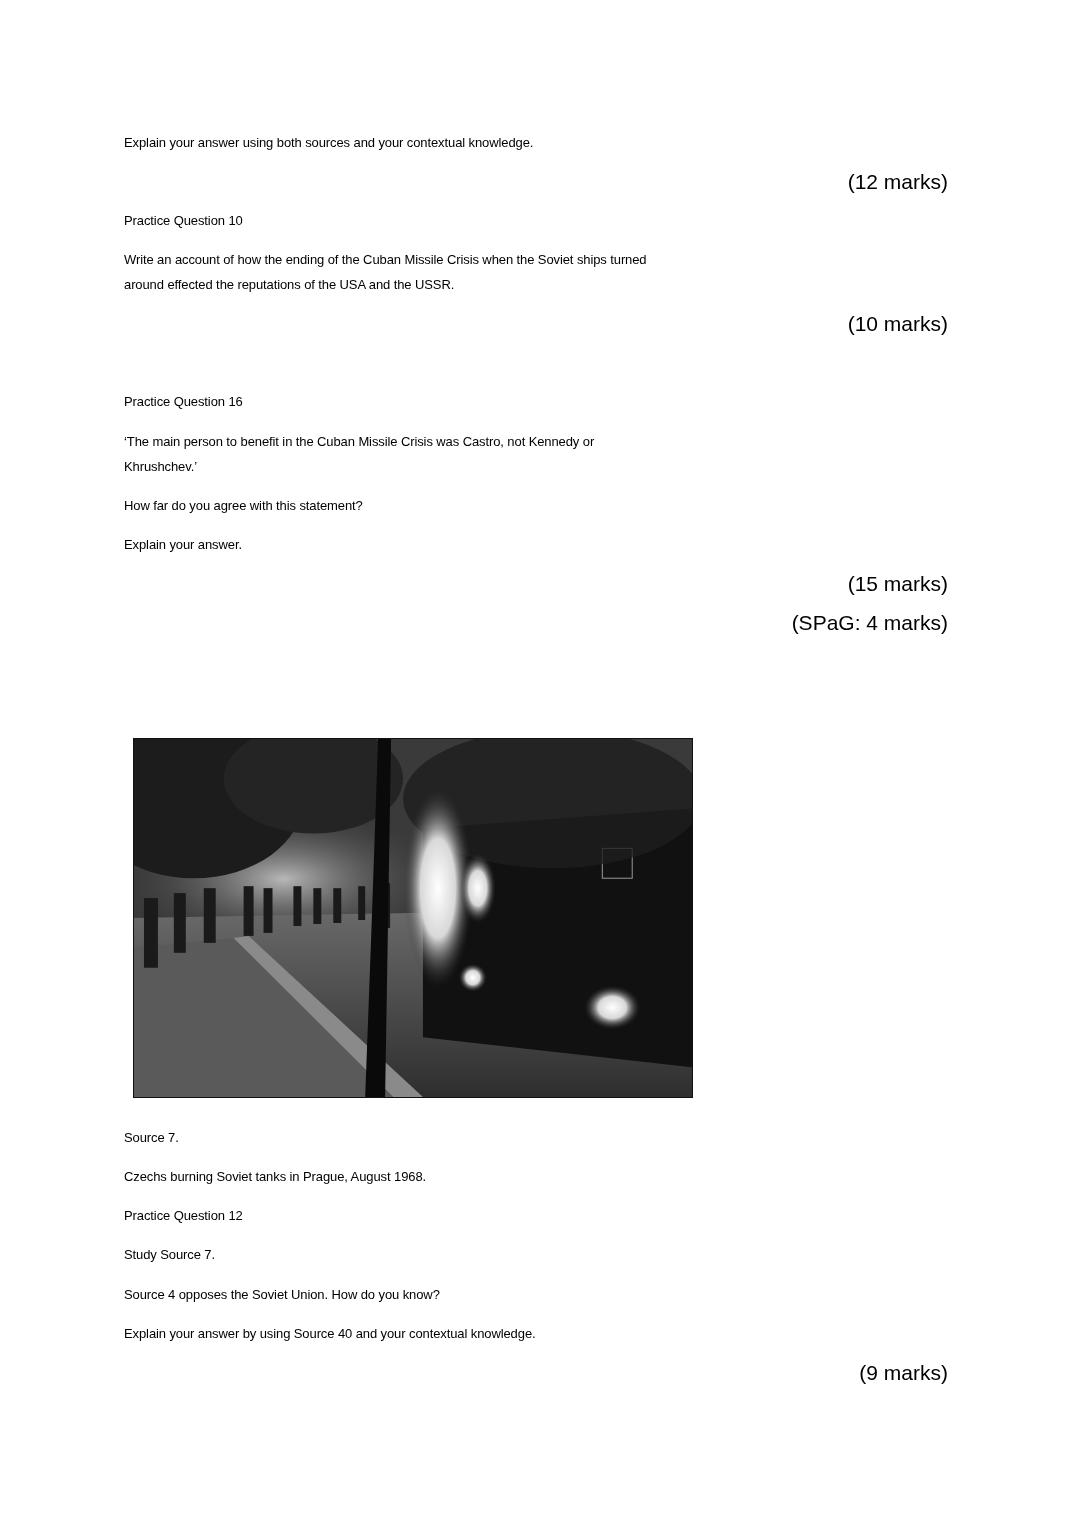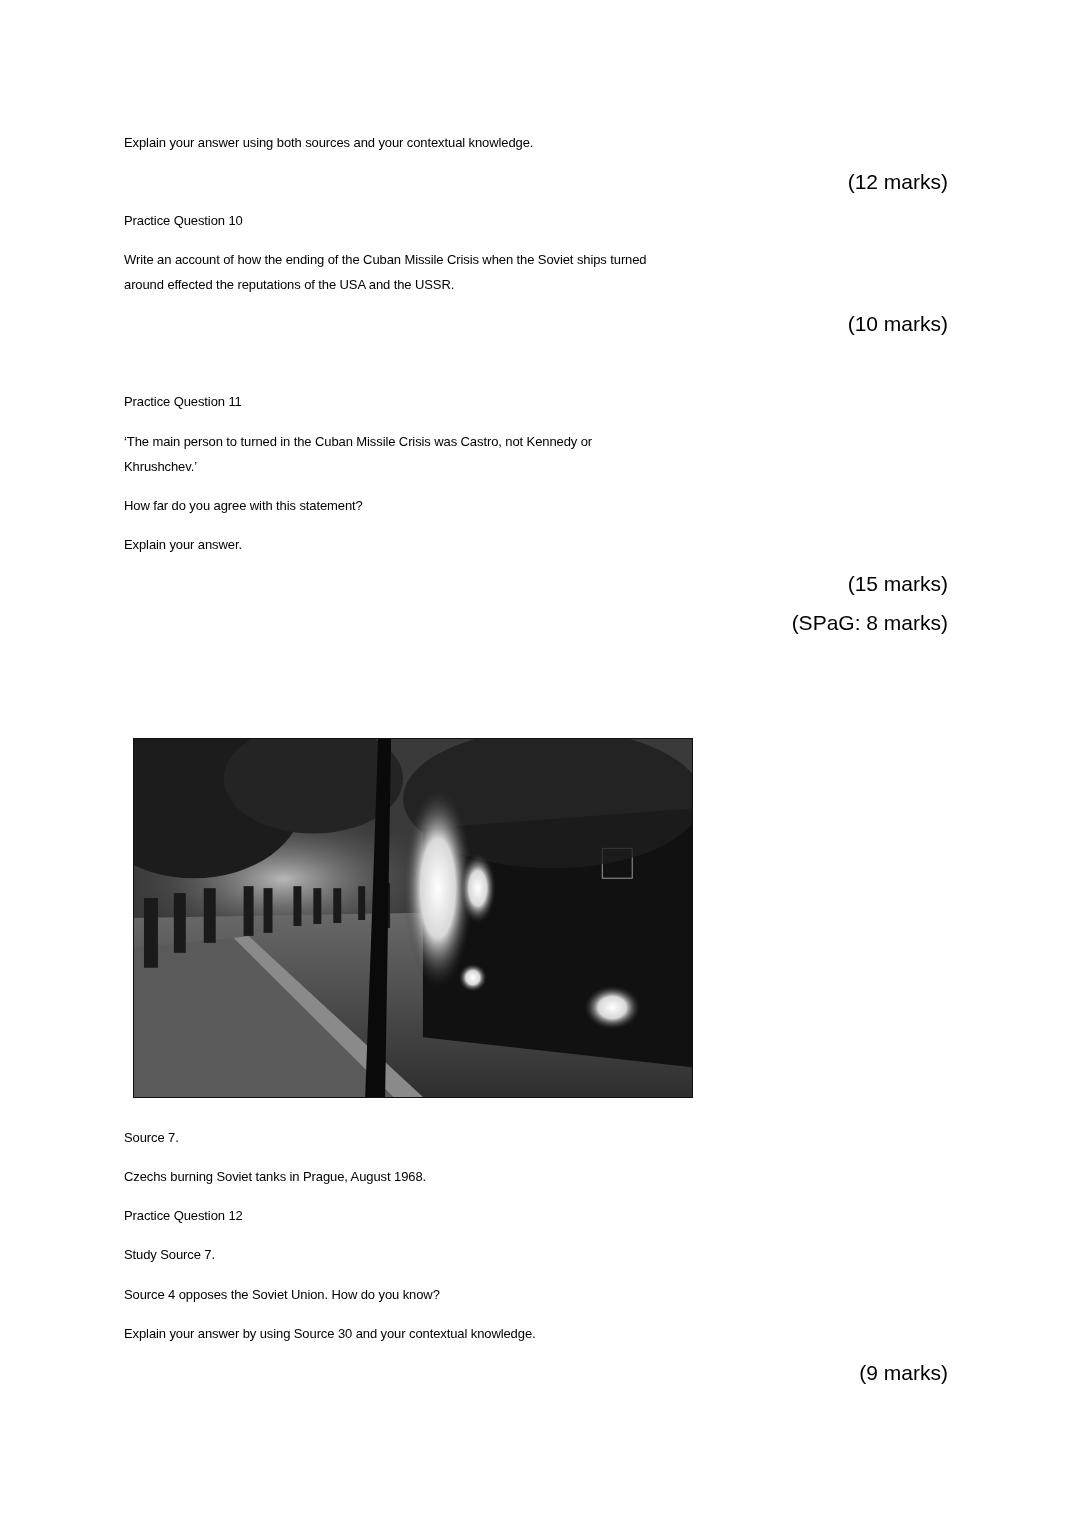--- a/index.html
+++ b/index.html
@@ -25,27 +25,27 @@
 
 <div>
   <div class="t" style="top:130px">Explain your answer using both sources and your contextual knowledge.</div>
   <div class="r" style="top:169px">(12 marks)</div>
 
   <div class="t b" style="top:208px">Practice Question 10</div>
   <div class="t" style="top:247px">Write an account of how the ending of the Cuban Missile Crisis when the Soviet ships turned</div>
   <div class="t" style="top:272px">around effected the reputations of the USA and the USSR.</div>
   <div class="r" style="top:311px">(10 marks)</div>
 
-  <div class="t b" style="top:389px">Practice Question 11</div>
-  <div class="t" style="top:429px">‘The main person to turned in the Cuban Missile Crisis was Castro, not Kennedy or</div>
+  <div class="t b" style="top:389px">Practice Question 16</div>
+  <div class="t" style="top:429px">‘The main person to benefit in the Cuban Missile Crisis was Castro, not Kennedy or</div>
   <div class="t" style="top:454px">Khrushchev.’</div>
   <div class="t" style="top:493px">How far do you agree with this statement?</div>
   <div class="t" style="top:532px">Explain your answer.</div>
   <div class="r" style="top:571px">(15 marks)</div>
-  <div class="r" style="top:610px">(SPaG: 8 marks)</div>
+  <div class="r" style="top:610px">(SPaG: 4 marks)</div>
 
   <div class="photo" title="Czechs burning Soviet tanks in Prague, August 1968">
     <svg viewBox="0 0 560 360" preserveAspectRatio="none">
       <defs>
         <radialGradient id="fire1" cx="50%" cy="50%" r="50%">
           <stop offset="0%" stop-color="#ffffff"></stop>
           <stop offset="50%" stop-color="#d8d8d8"></stop>
           <stop offset="100%" stop-color="#333" stop-opacity="0"></stop>
         </radialGradient>
         <radialGradient id="haze" cx="40%" cy="45%" r="45%">
@@ -95,15 +95,15 @@
 
       <polygon points="245,0 258,0 252,360 232,360 238,200" fill="#0a0a0a"></polygon>
     </svg>
   </div>
 
   <div class="t" style="top:1125px">Source 7.</div>
   <div class="t" style="top:1164px">Czechs burning Soviet tanks in Prague, August 1968.</div>
   <div class="t b" style="top:1203px">Practice Question 12</div>
   <div class="t" style="top:1242px">Study Source 7.</div>
   <div class="t" style="top:1282px">Source 4 opposes the Soviet Union. How do you know?</div>
-  <div class="t" style="top:1321px">Explain your answer by using Source 30 and your contextual knowledge.</div>
+  <div class="t" style="top:1321px">Explain your answer by using Source 40 and your contextual knowledge.</div>
   <div class="r" style="top:1360px">(9 marks)</div>
 </div>
 
 </body></html>

